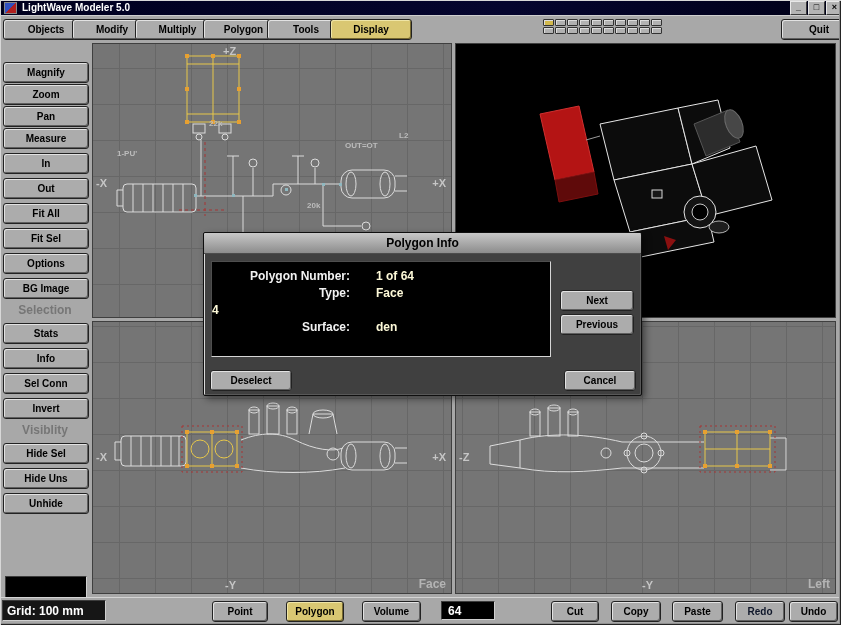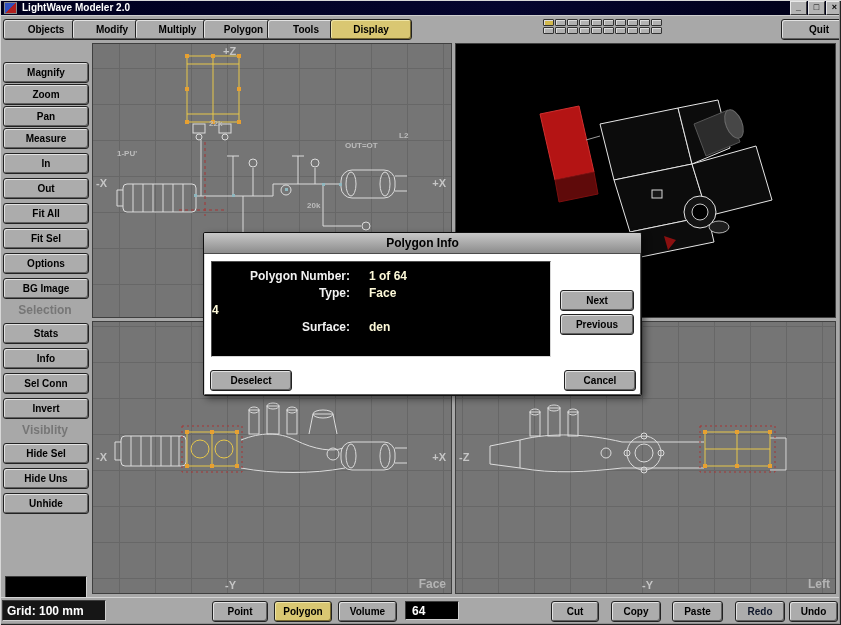--- a/index.html
+++ b/index.html
@@ -53,61 +53,61 @@
       background-image:linear-gradient(#676767 1px,transparent 1px),
                        linear-gradient(90deg,#676767 1px,transparent 1px);
       background-size:36px 36px}
   .vp.black{background:#000}
   .vp svg{position:absolute;left:0;top:0}
   .axis{position:absolute;color:#c6c6c6;font-size:11px;font-weight:bold;line-height:11px}
   .vpname{position:absolute;right:5px;bottom:2px;color:#b4b4b4;font-size:12px;font-weight:bold}
   .anno{position:absolute;color:#bcbcbc;font-size:8px;font-weight:bold;line-height:8px}
 
   
-  .dialog{position:absolute;left:203px;top:232px;width:437px;height:162px;background:#ffffff;
+  .dialog{position:absolute;left:203px;top:232px;width:437px;height:162px;background:#404040;
           border:1px solid #0f0f0f;border-radius:2px;
           box-shadow:inset 1px 1px 0 #dadada,inset -1px -1px 0 #585858,3px 3px 7px rgba(0,0,0,.45);
           z-index:50}
   .dlg-title{height:20px;background:linear-gradient(180deg,#c8c8c8,#8c8c8c);
              border-bottom:1px solid #4c4c4c;text-align:center;font-size:12px;font-weight:bold;
              line-height:20px;border-radius:2px 2px 0 0}
   .dlg-body{position:relative;height:139px}
   .dlg-panel{position:absolute;left:7px;top:7px;width:340px;height:96px;background:#000;
              border:1px solid;border-color:#4e4e4e #d6d6d6 #d6d6d6 #4e4e4e;
              padding-top:6px;box-sizing:border-box}
-  .dlg-row{display:grid;grid-template-columns:138px 1fr;column-gap:19px;height:17px;
+  .dlg-row{display:grid;grid-template-columns:138px 1fr;column-gap:26px;height:17px;
            font-size:12px;font-weight:bold;line-height:17px}
   .dlg-row .lbl{text-align:right;color:#f2f2f2}
   .dlg-row .val{text-align:left;color:#fdf9d8}
   .dlg-body .btn{position:absolute;height:19px}
 
   
   .statusbar{position:absolute;left:0;top:597px;width:841px;height:28px;background:#a8a8a8;
              box-shadow:inset 0 1px 0 #d4d4d4;z-index:5}
   .grid-field{position:absolute;left:2px;top:3px;width:104px;height:21px;background:#161616;
               border:1px solid;border-color:#3c3c3c #cfcfcf #cfcfcf #3c3c3c;
               color:#fff;font-size:12px;font-weight:bold;line-height:20px;padding-left:4px;
               box-sizing:border-box}
-  .modes{position:absolute;left:212px;top:4px;display:flex;gap:6px}
+  .modes{position:absolute;left:212px;top:4px;display:flex;gap:18px}
   .modes .btn{height:19px}
   .countbox{width:54px;height:19px;background:#000;color:#fff;font-size:12px;font-weight:bold;
             line-height:19px;padding-left:6px;box-sizing:border-box;margin-left:2px;
             border:1px solid;border-color:#3c3c3c #cfcfcf #cfcfcf #3c3c3c}
   .statusbar .edit{position:absolute;top:4px;height:19px}
 
   .frame-overlay{position:absolute;inset:0;pointer-events:none;z-index:99;
                  box-shadow:inset 1px 1px 0 #d8d8d8,inset -1px -1px 0 #242424,
                             inset -2px -2px 0 #8f8f8f}
 </style>
 </head>
 <body>
 
 <div class="titlebar">
   <div class="app-icon"></div>
-  <div class="title">LightWave Modeler 2.0</div>
+  <div class="title">LightWave Modeler 5.0</div>
   <div class="win-btn">_</div>
   <div class="win-btn">□</div>
   <div class="win-btn">×</div>
 </div>
 
 <div class="menubar">
   <div class="btn" style="left:3px;width:66px">Objects</div>
   <div class="btn" style="left:72px;width:60px">Modify</div>
   <div class="btn" style="left:135px;width:65px">Multiply</div>
   <div class="btn" style="left:203px;width:61px">Polygon</div>

